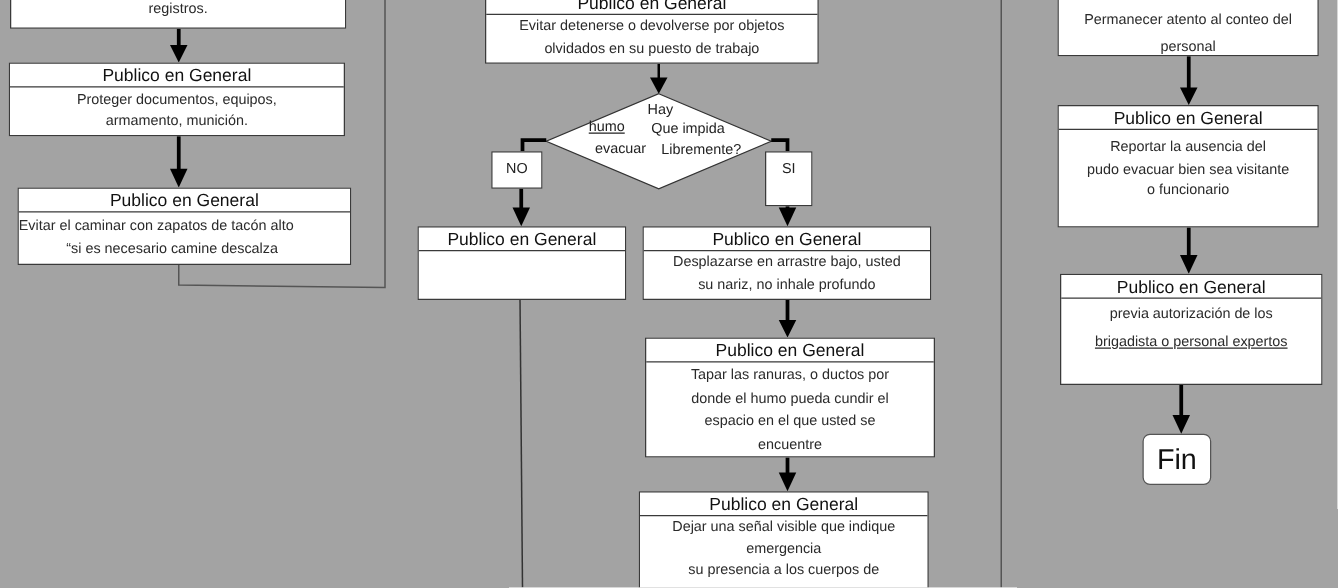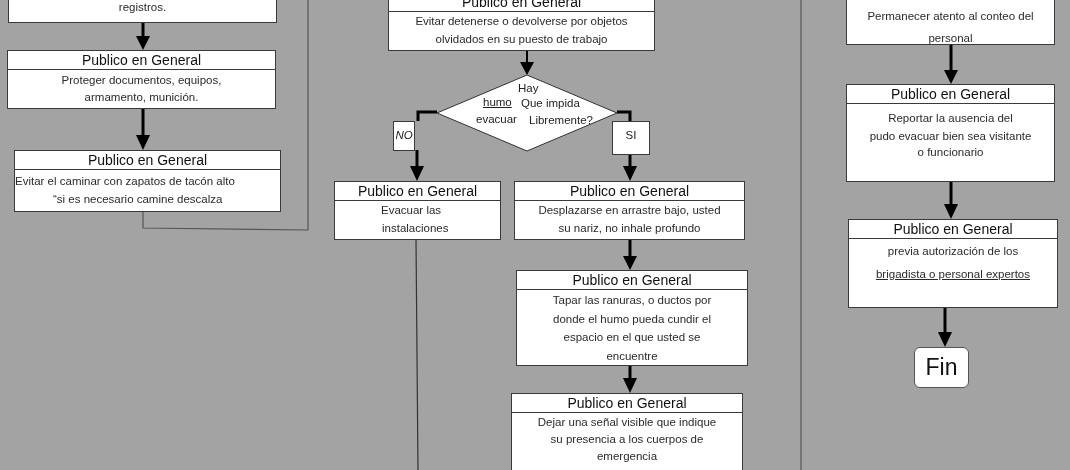--- a/index.html
+++ b/index.html
@@ -139,34 +139,30 @@
 
   <div class="box" style="left:388px; top:-8px; width:267px; height:59px;">
     <div class="hdr">Publico en General</div>
     <div class="body" style="padding-top:0; line-height:18px;">
       <span class="ln">Evitar detenerse o devolverse por objetos</span>
       <span class="ln">olvidados en su puesto de trabajo</span>
     </div>
   </div>
 
   <span class="dtext" style="left:518px; top:82px;">Hay</span>
-  <span class="dtext" style="left:483px; top:96px;text-decoration:underline;">humo</span>
+  <span class="dtext" style="left:471px; top:96px;text-decoration:underline;">humo</span>
   <span class="dtext" style="left:521px; top:97px;">Que impida</span>
   <span class="dtext" style="left:476px; top:113px;">evacuar</span>
   <span class="dtext" style="left:529px; top:114px;">Libremente?</span>
 
-  <div class="tag" style="left:393px; top:121px; width:22px; height:30px;font-style:italic;">NO</div>
-  <div class="tag" style="left:612px; top:121px; width:38px; height:34px;">SI</div>
+  <div class="tag" style="left:393px; top:121px; width:41px; height:30px;">NO</div>
+  <div class="tag" style="left:612px; top:121px; width:38px; height:44px;">SI</div>
 
   <div class="box" style="left:334px; top:181px; width:167px; height:59px;">
     <div class="hdr">Publico en General</div>
-    <div class="body" style="padding-top:0; line-height:18px;">
-      <span class="ln" style="text-align:left; padding-left:46px;">Evacuar las</span>
-      <span class="ln" style="text-align:left; padding-left:47px;">instalaciones</span>
-    </div>
   </div>
 
   <div class="box" style="left:514px; top:181px; width:231px; height:59px;">
     <div class="hdr">Publico en General</div>
     <div class="body" style="padding-top:0; line-height:18px;">
       <span class="ln">Desplazarse en arrastre bajo, usted</span>
       <span class="ln">su nariz, no inhale profundo</span>
     </div>
   </div>
 
@@ -177,22 +173,22 @@
       <span class="ln">donde el humo pueda cundir el</span>
       <span class="ln">espacio en el que usted se</span>
       <span class="ln">encuentre</span>
     </div>
   </div>
 
   <div class="box" style="left:511px; top:393px; width:232px; height:90px;">
     <div class="hdr">Publico en General</div>
     <div class="body" style="padding-top:1px; line-height:17px;">
       <span class="ln">Dejar una señal visible que indique</span>
+      <span class="ln">emergencia</span>
       <span class="ln">su presencia a los cuerpos de</span>
-      <span class="ln">emergencia</span>
     </div>
   </div>
 
   <div class="box" style="left:846px; top:-20px; width:209px; height:65px;">
     <div class="body" style="padding-top:24px; line-height:22px;">
       <span class="ln">Permanecer atento al conteo del</span>
       <span class="ln">personal</span>
     </div>
   </div>
 

